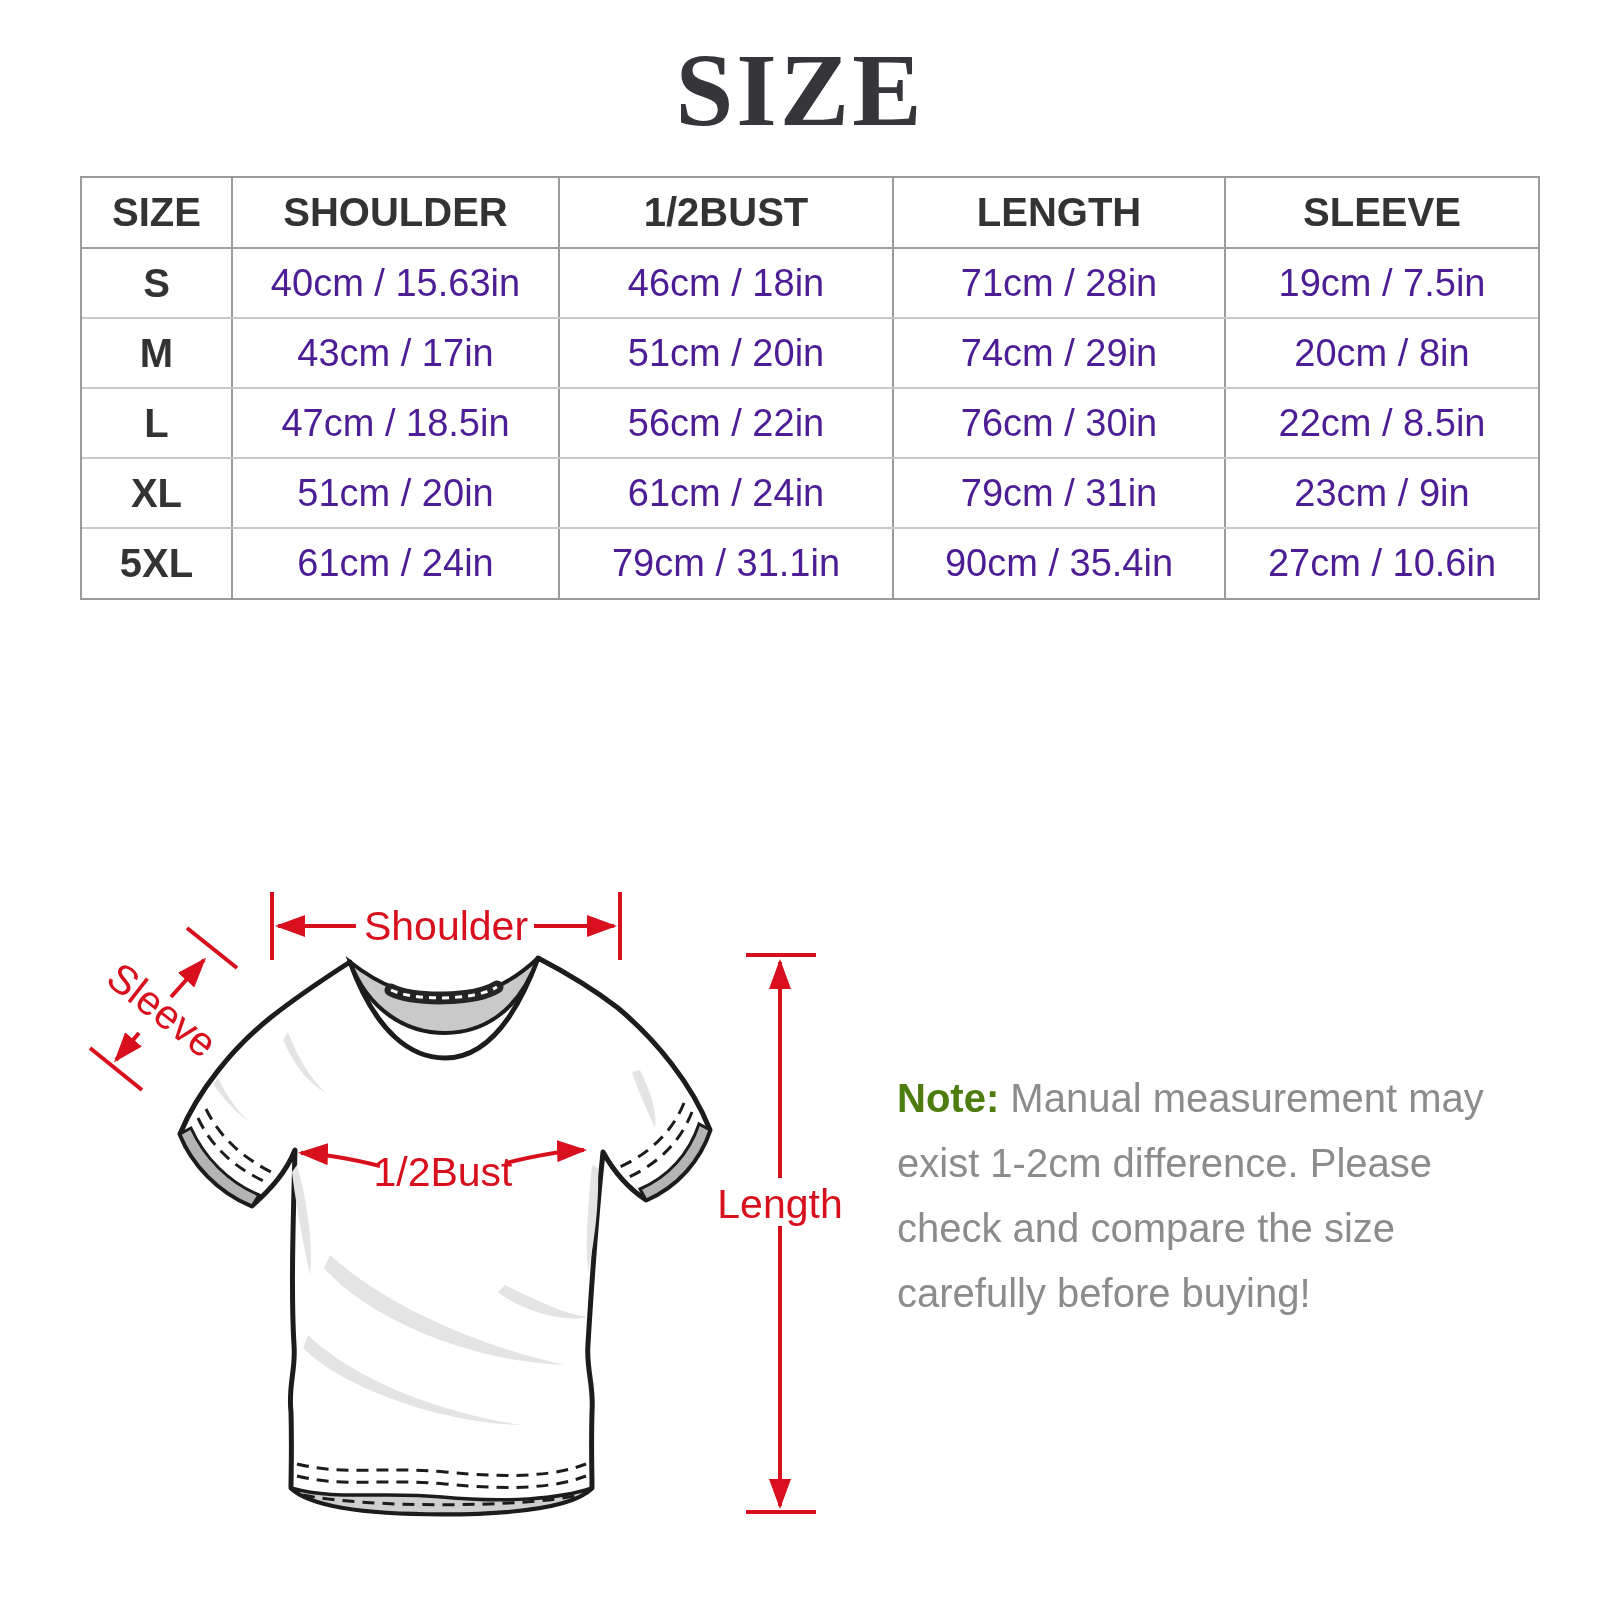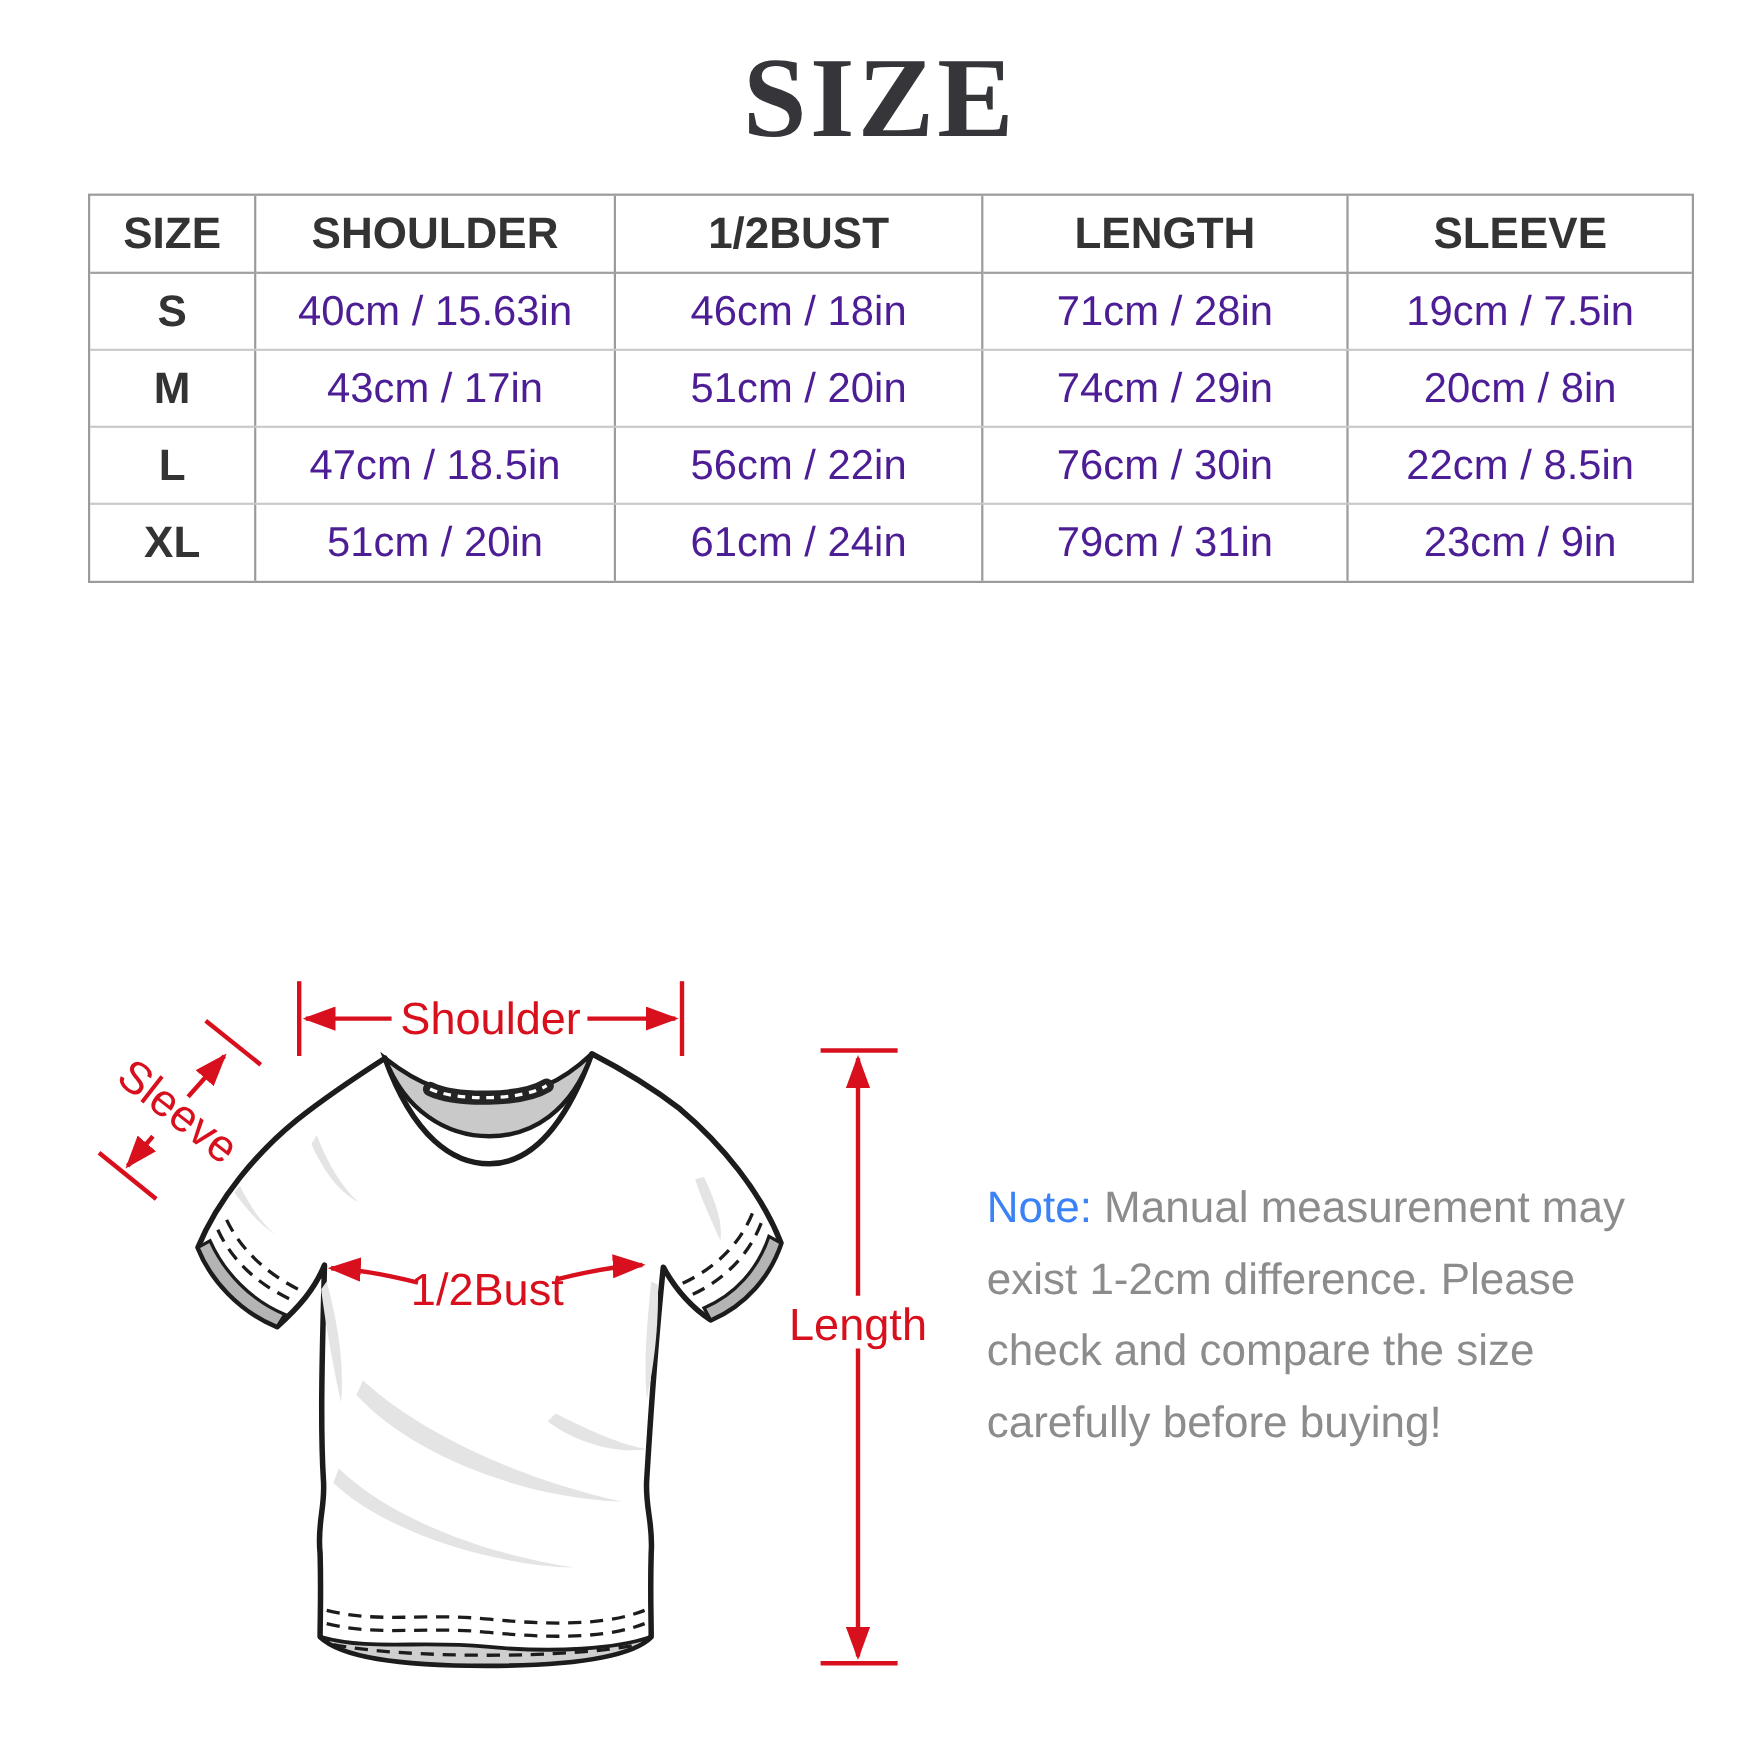--- a/index.html
+++ b/index.html
@@ -72,21 +72,21 @@
     fill: var(--accent);
     font-family: "Liberation Sans", sans-serif;
     font-size: 41px;
   }
 
   
   .note {
     position: absolute; left: 897px; top: 1066px; width: 600px;
     font-size: 40px; line-height: 65px; color: #8c8c8c;
   }
-  .note .note-prefix { font-weight: 400; color: #3b82f6; }
+  .note .note-prefix { font-weight: 700; color: #4d7c0f; }
 </style>
 </head>
 <body>
 
 <div class="page-title">SIZE</div>
 
 <div class="tbl-wrap">
   <table class="size-table" id="size-table">
     <thead>
         <tr>
@@ -118,20 +118,27 @@
           <td class="c2">56cm / 22in</td>
           <td class="c3">76cm / 30in</td>
           <td class="c4">22cm / 8.5in</td>
         </tr>
         <tr>
           <td class="c0 size-col">XL</td>
           <td class="c1">51cm / 20in</td>
           <td class="c2">61cm / 24in</td>
           <td class="c3">79cm / 31in</td>
           <td class="c4">23cm / 9in</td>
+        </tr>
+        <tr>
+          <td class="c0 size-col">5XL</td>
+          <td class="c1">61cm / 24in</td>
+          <td class="c2">79cm / 31.1in</td>
+          <td class="c3">90cm / 35.4in</td>
+          <td class="c4">27cm / 10.6in</td>
         </tr>
       </tbody>
   </table>
 </div>
 
 <svg class="diagram-svg" width="880" height="750" viewBox="60 850 880 750" xmlns="http://www.w3.org/2000/svg">
   <defs>
     <marker id="arr" markerUnits="userSpaceOnUse" markerWidth="30" markerHeight="22" refX="27" refY="11" orient="auto">
       <path d="M0,0 L30,11 L0,22 Z" class="red-fill"></path>
     </marker>

